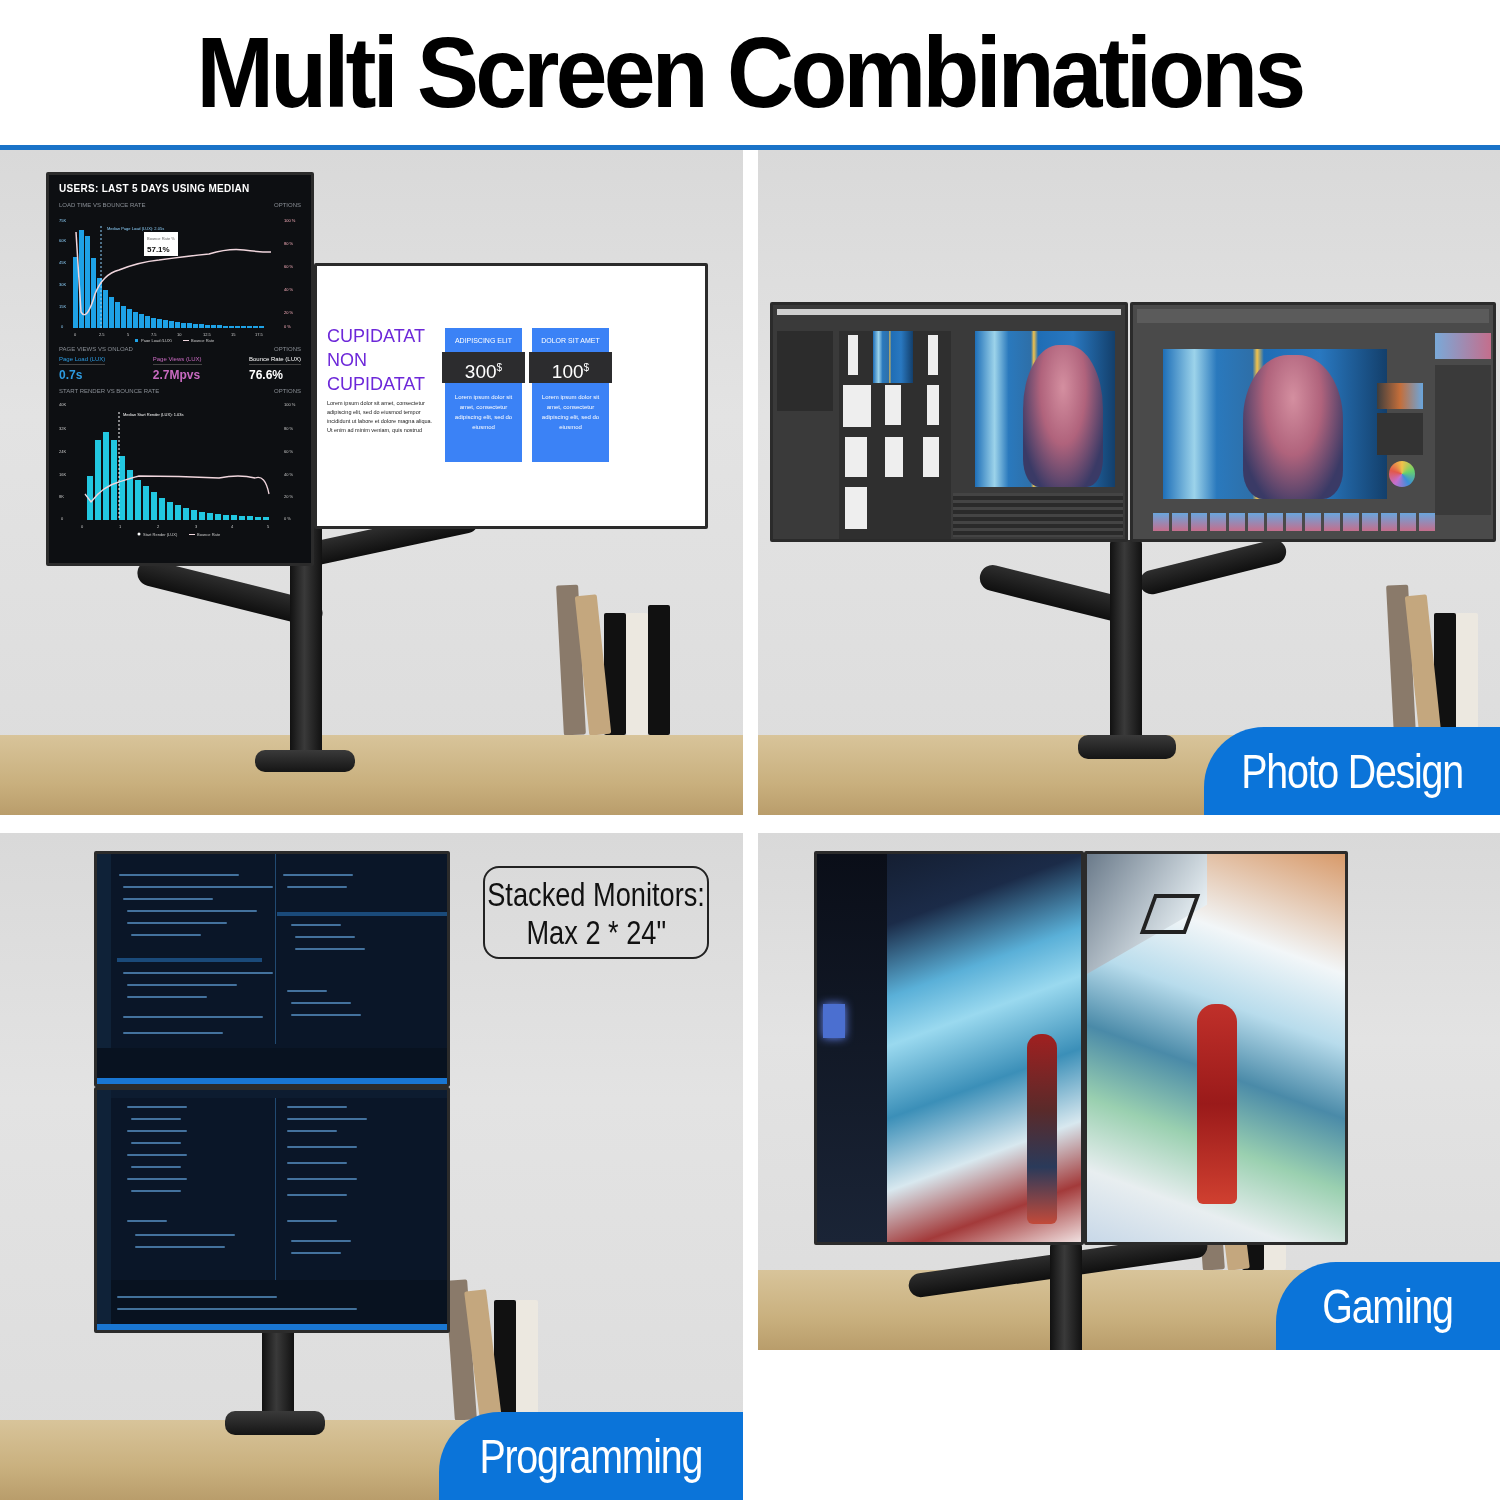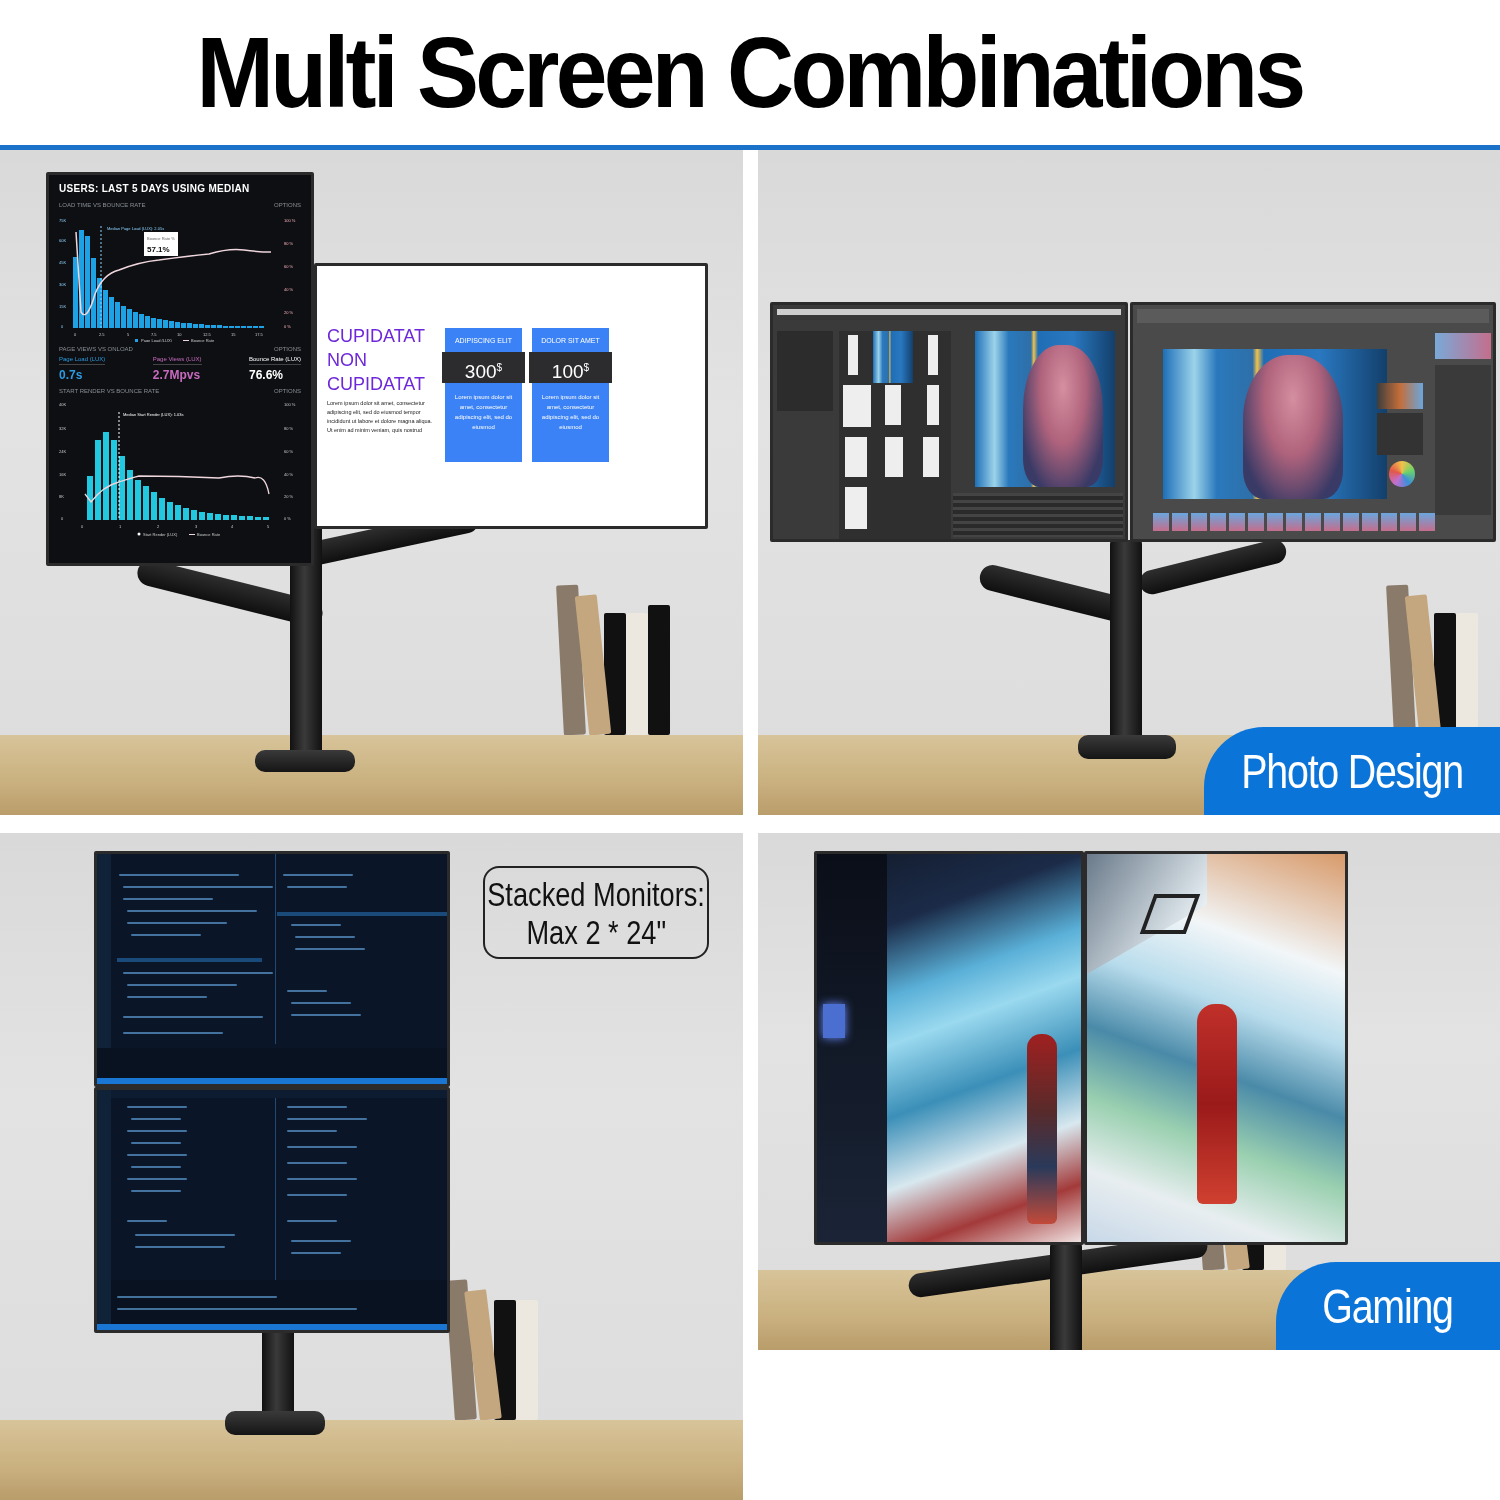--- a/index.html
+++ b/index.html
@@ -404,20 +404,23 @@
       <div class="codeline" style="left:20px;top:218px;width:240px"></div>
       <div class="statusbar"></div>
     </div>
   </div>
 
   <div class="callout">
     <span>Stacked Monitors:</span>
     <span>Max 2 * 24"</span>
   </div>
 
+  <div class="tag" style="width:304px">
+      <span>Programming</span>
+    </div>
 </div>
 
 <div class="panel p4">
   <div class="books" style="left:440px">
     <div class="book" style="height:140px;background:#8a7a6a;transform:rotate(-4deg)"></div>
     <div class="book" style="height:130px;background:#c4a77e;transform:rotate(-7deg)"></div>
     <div class="book" style="height:120px;background:#111"></div>
     <div class="book" style="height:120px;background:#ece8e0"></div>
   </div>
   <div class="desk"></div>

